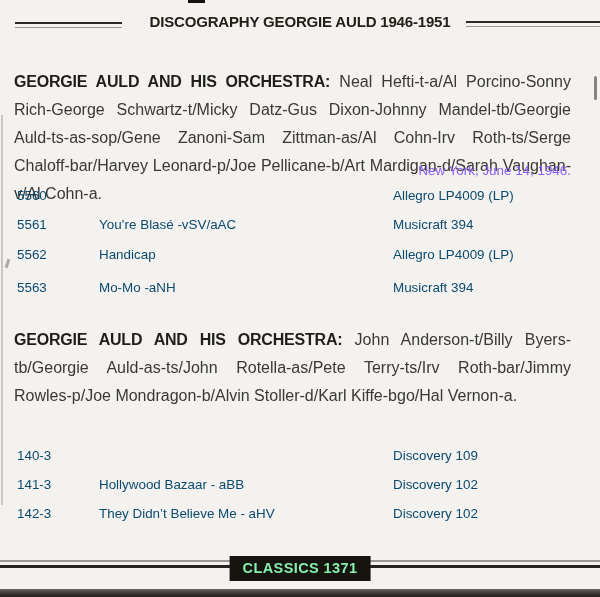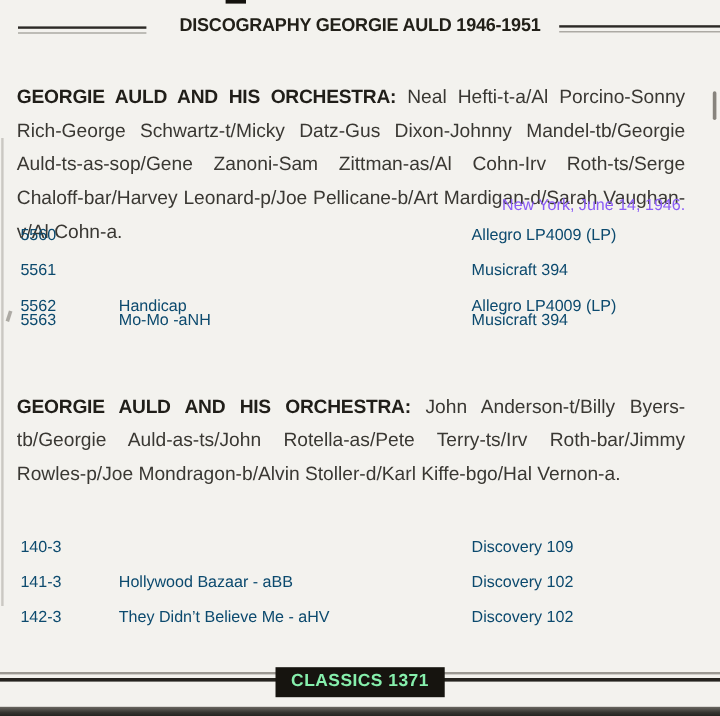--- a/index.html
+++ b/index.html
@@ -133,28 +133,29 @@
   <p class="personnel personnel-1"><strong>GEORGIE AULD AND HIS ORCHESTRA:</strong> <span>Neal Hefti-t-a/Al Porcino-Sonny Rich-George Schwartz-t/Micky Datz-Gus Dixon-Johnny Mandel-tb/Georgie Auld-ts-as-sop/Gene Zanoni-Sam Zittman-as/Al Cohn-Irv Roth-ts/Serge Chaloff-bar/Harvey Leonard-p/Joe Pellicane-b/Art Mardigan-d/Sarah Vaughan-v/Al Cohn-a.</span></p>
 
   <p class="session-date session-date-1">New York, June 14, 1946.</p>
 
   <div class="track-row" style="top:188px">
     <span class="col-matrix">5560</span>
     <span class="col-release">Allegro LP4009 (LP)</span>
   </div>
   <div class="track-row" style="top:217px">
     <span class="col-matrix">5561</span>
+    <span class="col-title">You’re Blasé -vSV/aAC</span>
     <span class="col-release">Musicraft 394</span>
   </div>
   <div class="track-row" style="top:247px">
     <span class="col-matrix">5562</span>
     <span class="col-title">Handicap</span>
     <span class="col-release">Allegro LP4009 (LP)</span>
   </div>
-  <div class="track-row" style="top:259px">
+  <div class="track-row" style="top:280px">
     <span class="col-matrix">5563</span>
     <span class="col-title">Mo-Mo -aNH</span>
     <span class="col-release">Musicraft 394</span>
   </div>
 
   <p class="personnel personnel-2"><strong>GEORGIE AULD AND HIS ORCHESTRA:</strong> <span>John Anderson-t/Billy Byers-tb/Georgie Auld-as-ts/John Rotella-as/Pete Terry-ts/Irv Roth-bar/Jimmy Rowles-p/Joe Mondragon-b/Alvin Stoller-d/Karl Kiffe-bgo/Hal Vernon-a.</span></p>
 
 
   <div class="track-row" style="top:448px">
     <span class="col-matrix">140-3</span>

